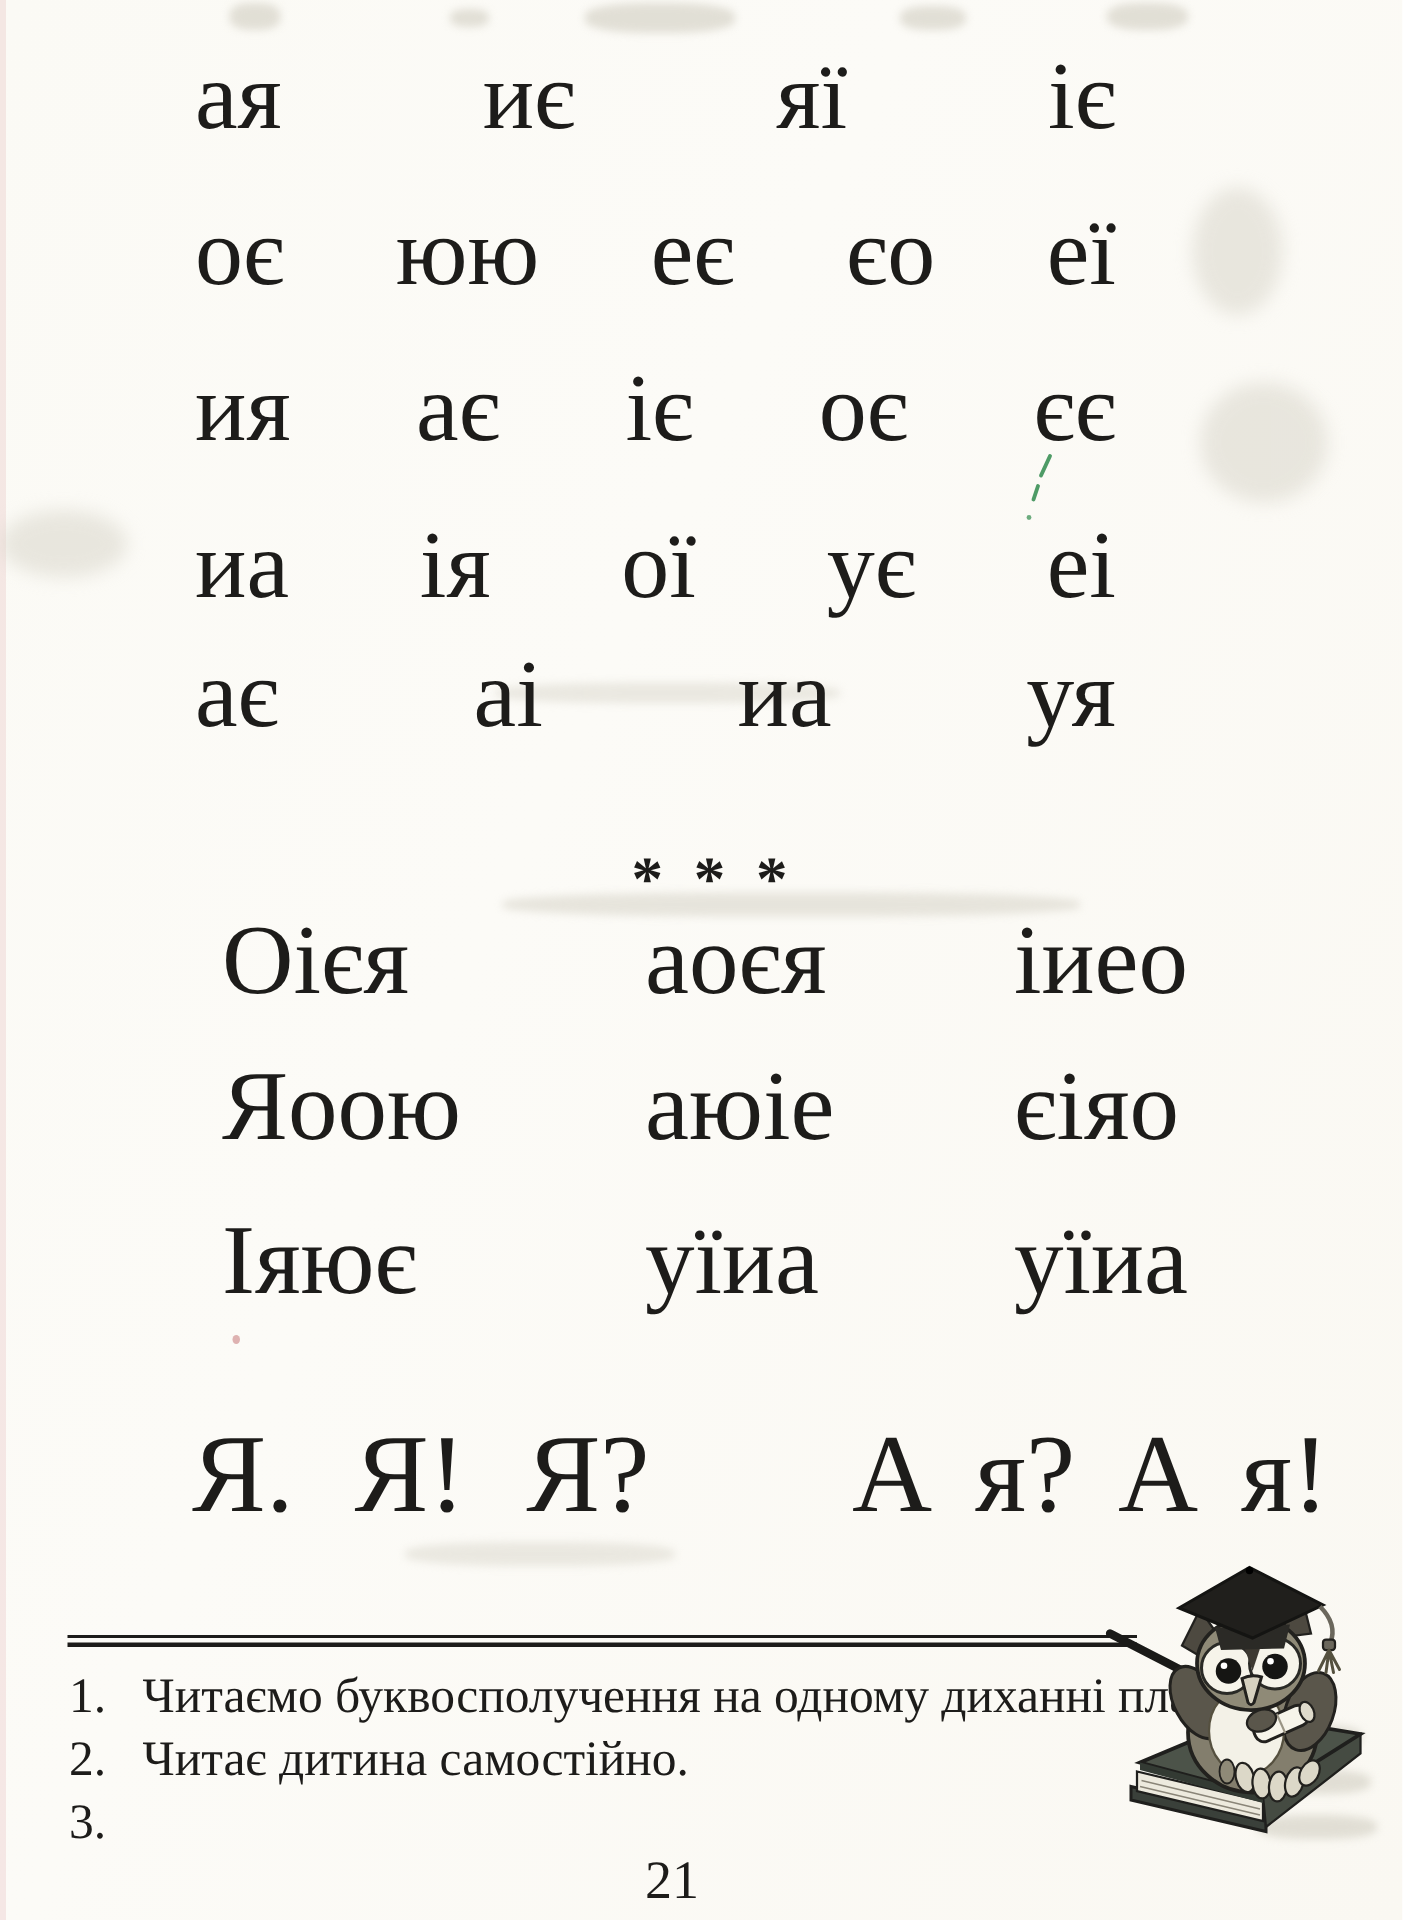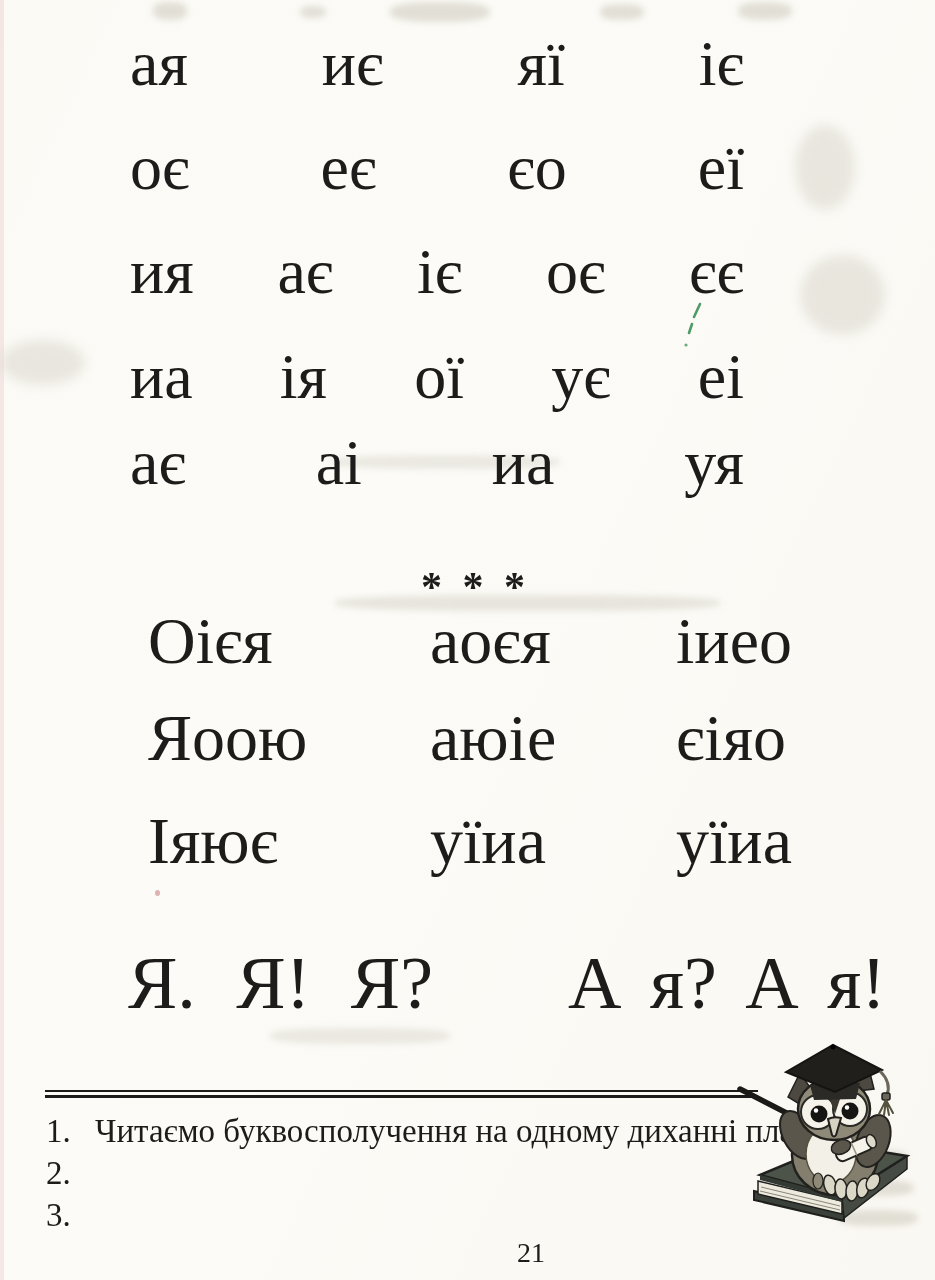--- a/index.html
+++ b/index.html
@@ -31,22 +31,22 @@
   .sentence .s-right{position:absolute;left:568px;word-spacing:10px;white-space:nowrap;}
   
   .rule{position:absolute;left:45px;top:1090px;width:713px;height:3px;
     border-top:2px solid #1d1c1a;border-bottom:3px solid #1d1c1a;}
   
   .instr{position:absolute;left:46px;width:740px;font-size:33px;line-height:42px;
     display:flex;white-space:nowrap;}
   .instr .num{width:49px;flex:0 0 49px;}
   .i1{top:1110px}.i2{top:1152px}.i3{top:1194px}
   
-  .pagenum{position:absolute;left:430px;top:1236px;width:115px;text-align:right;
-    font-size:28px;line-height:34px;}
+  .pagenum{position:absolute;left:430px;top:1236px;width:115px;text-align:left;
+    font-size:36px;line-height:34px;}
   
   .owl{position:absolute;left:730px;top:1035px;width:205px;height:210px;}
   
   .ghost{position:absolute;background:#d9d6cb;filter:blur(3px);border-radius:40%;opacity:.75;}
   .blob{filter:blur(6px);border-radius:50%;opacity:.55;}
   
   .pen-green{position:absolute;left:680px;top:300px;width:30px;height:55px;}
   .pink-dot{position:absolute;left:155px;top:890px;width:5px;height:6px;border-radius:50%;
     background:#d49a9a;opacity:.75;}
 </style>
@@ -78,20 +78,21 @@
   <div class="pink-dot"></div>
 
   <div class="syl-row r1">
     <span>ая</span>
     <span>иє</span>
     <span>яї</span>
     <span>іє</span>
   </div>
   <div class="syl-row r2">
     <span>оє</span>
+    <span>юю</span>
     <span>еє</span>
     <span>єо</span>
     <span>еї</span>
   </div>
   <div class="syl-row r3">
     <span>ия</span>
     <span>ає</span>
     <span>іє</span>
     <span>оє</span>
     <span>єє</span>
@@ -134,20 +135,21 @@
   </div>
 
   <div class="rule"></div>
 
   <div class="instr i1">
     <span class="num">1.</span>
     <span>Читаємо буквосполучення на одному диханні плавно.</span>
   </div>
   <div class="instr i2">
     <span class="num">2.</span>
+    <span>Читає дитина самостійно.</span>
   </div>
   <div class="instr i3">
     <span class="num">3.</span>
   </div>
 
   <svg class="owl" viewBox="0 0 205 210">
 
     <line x1="10" y1="54" x2="76" y2="88" stroke="#1a1a18" stroke-width="5.5" stroke-linecap="round"></line>
 
     <g>

